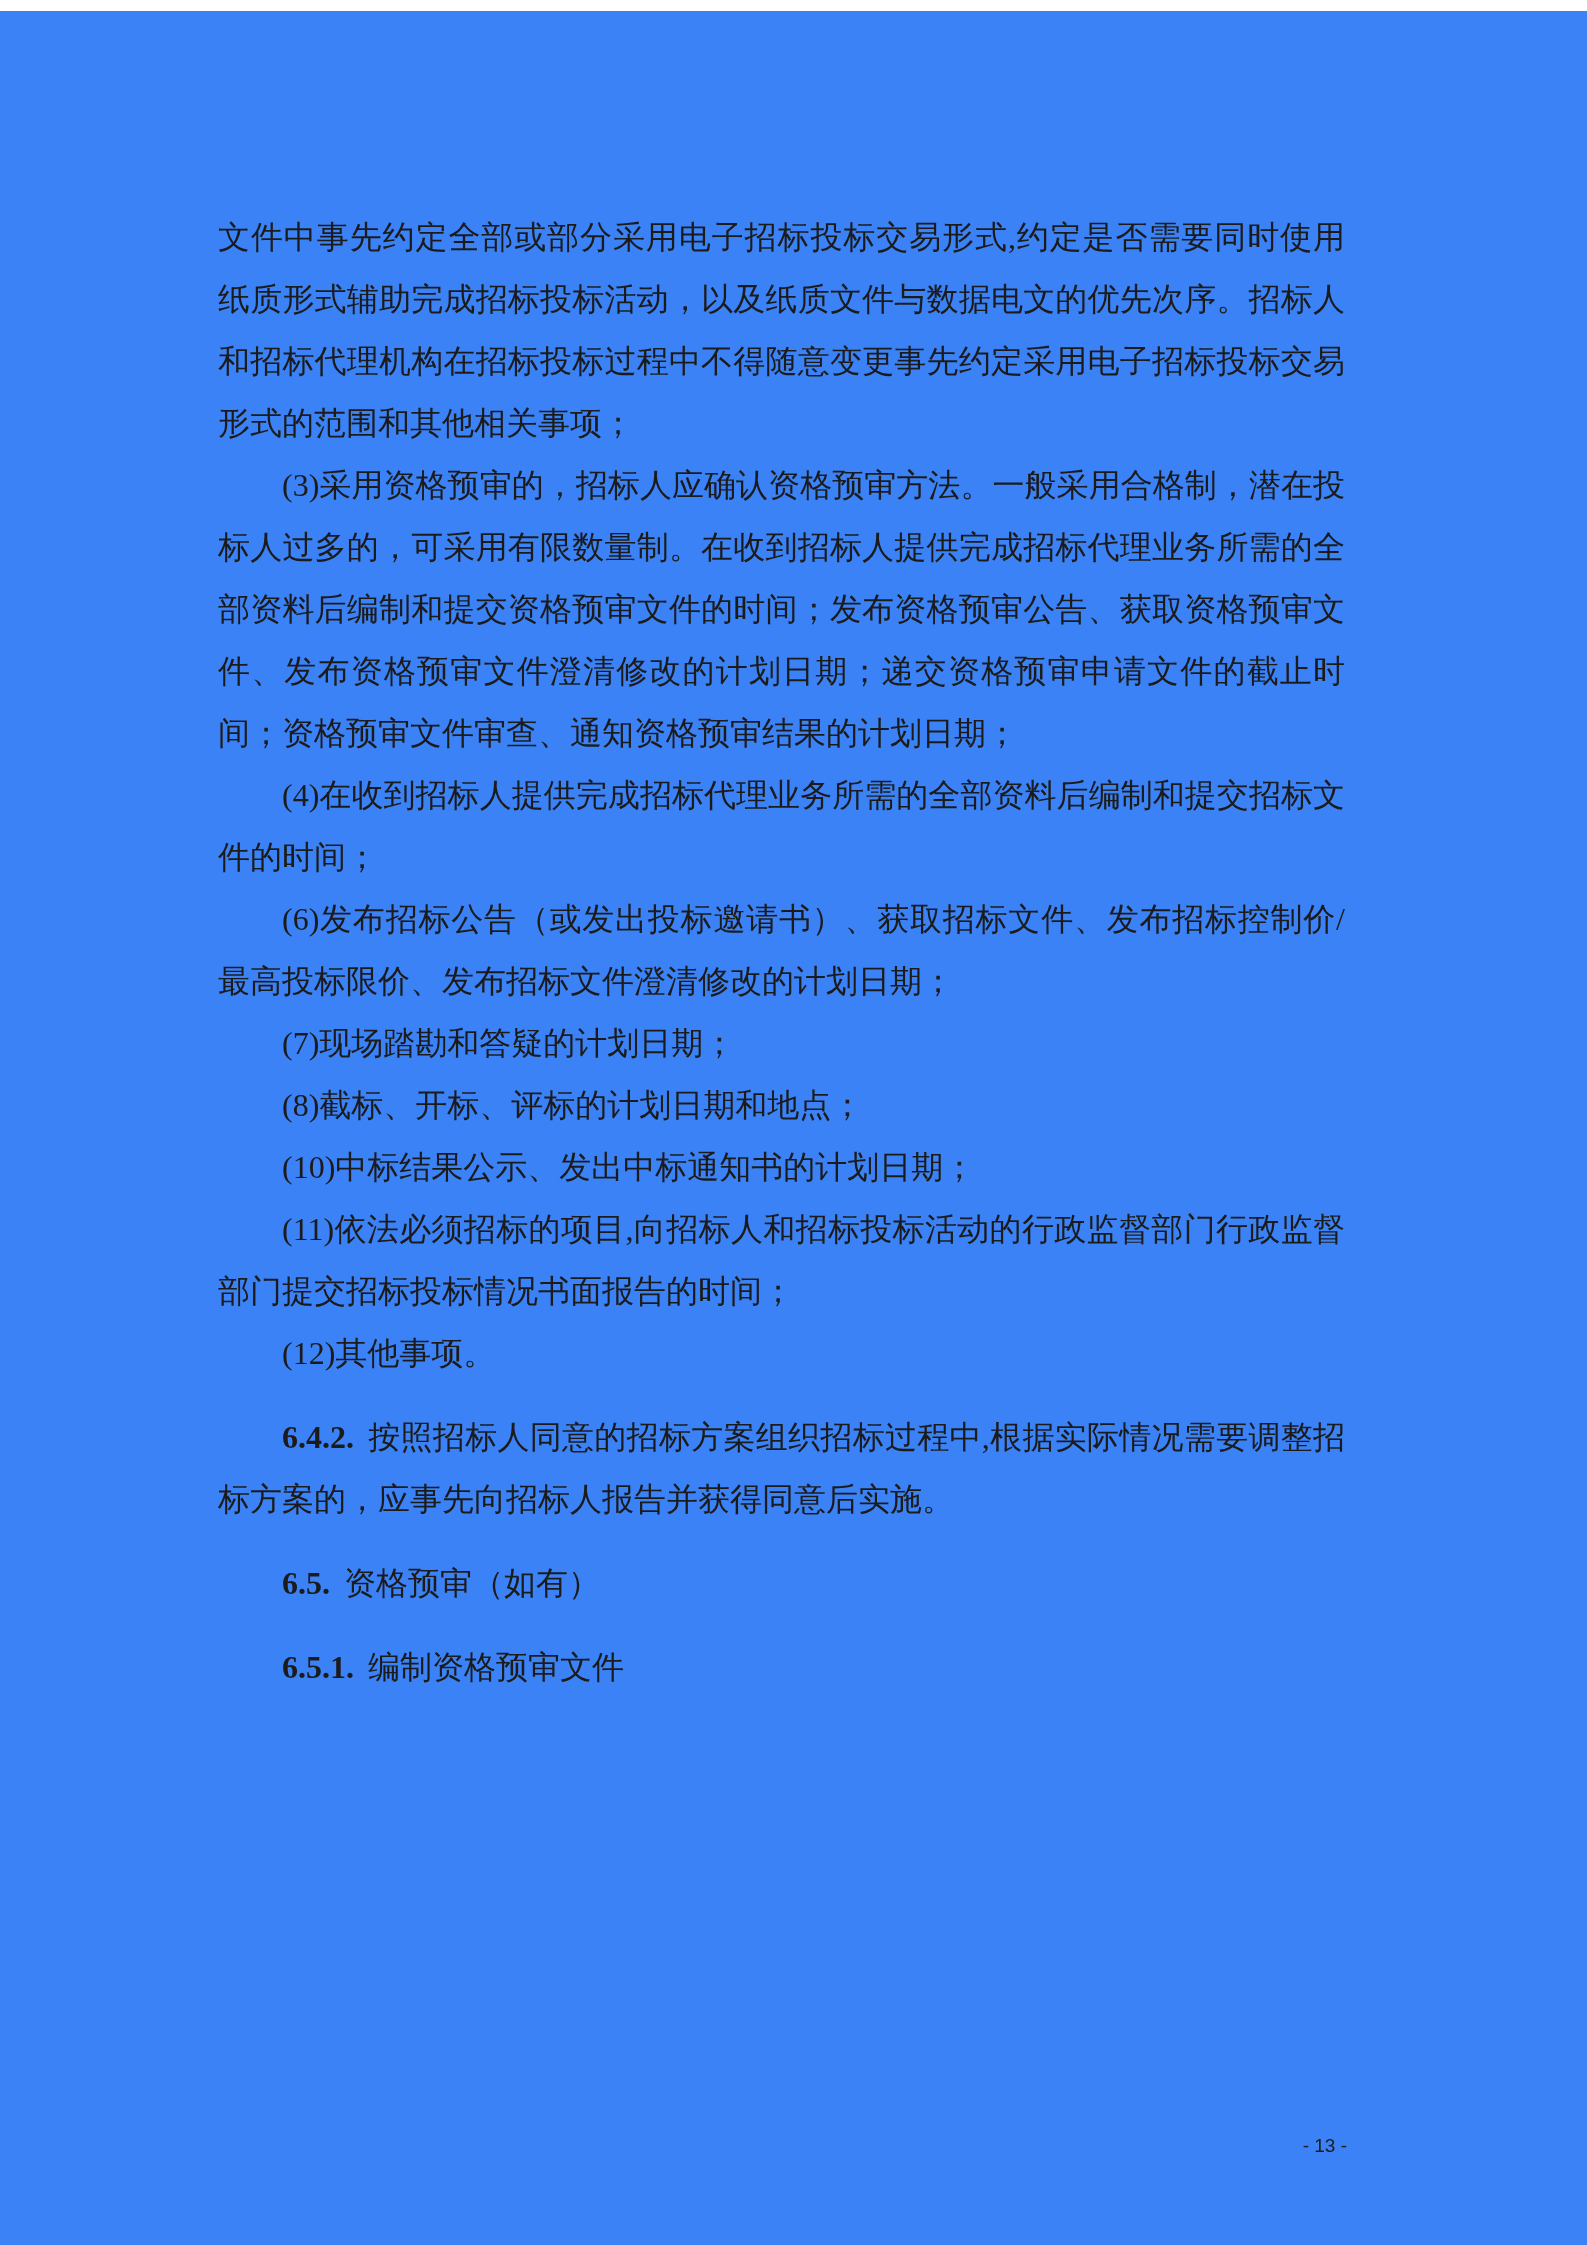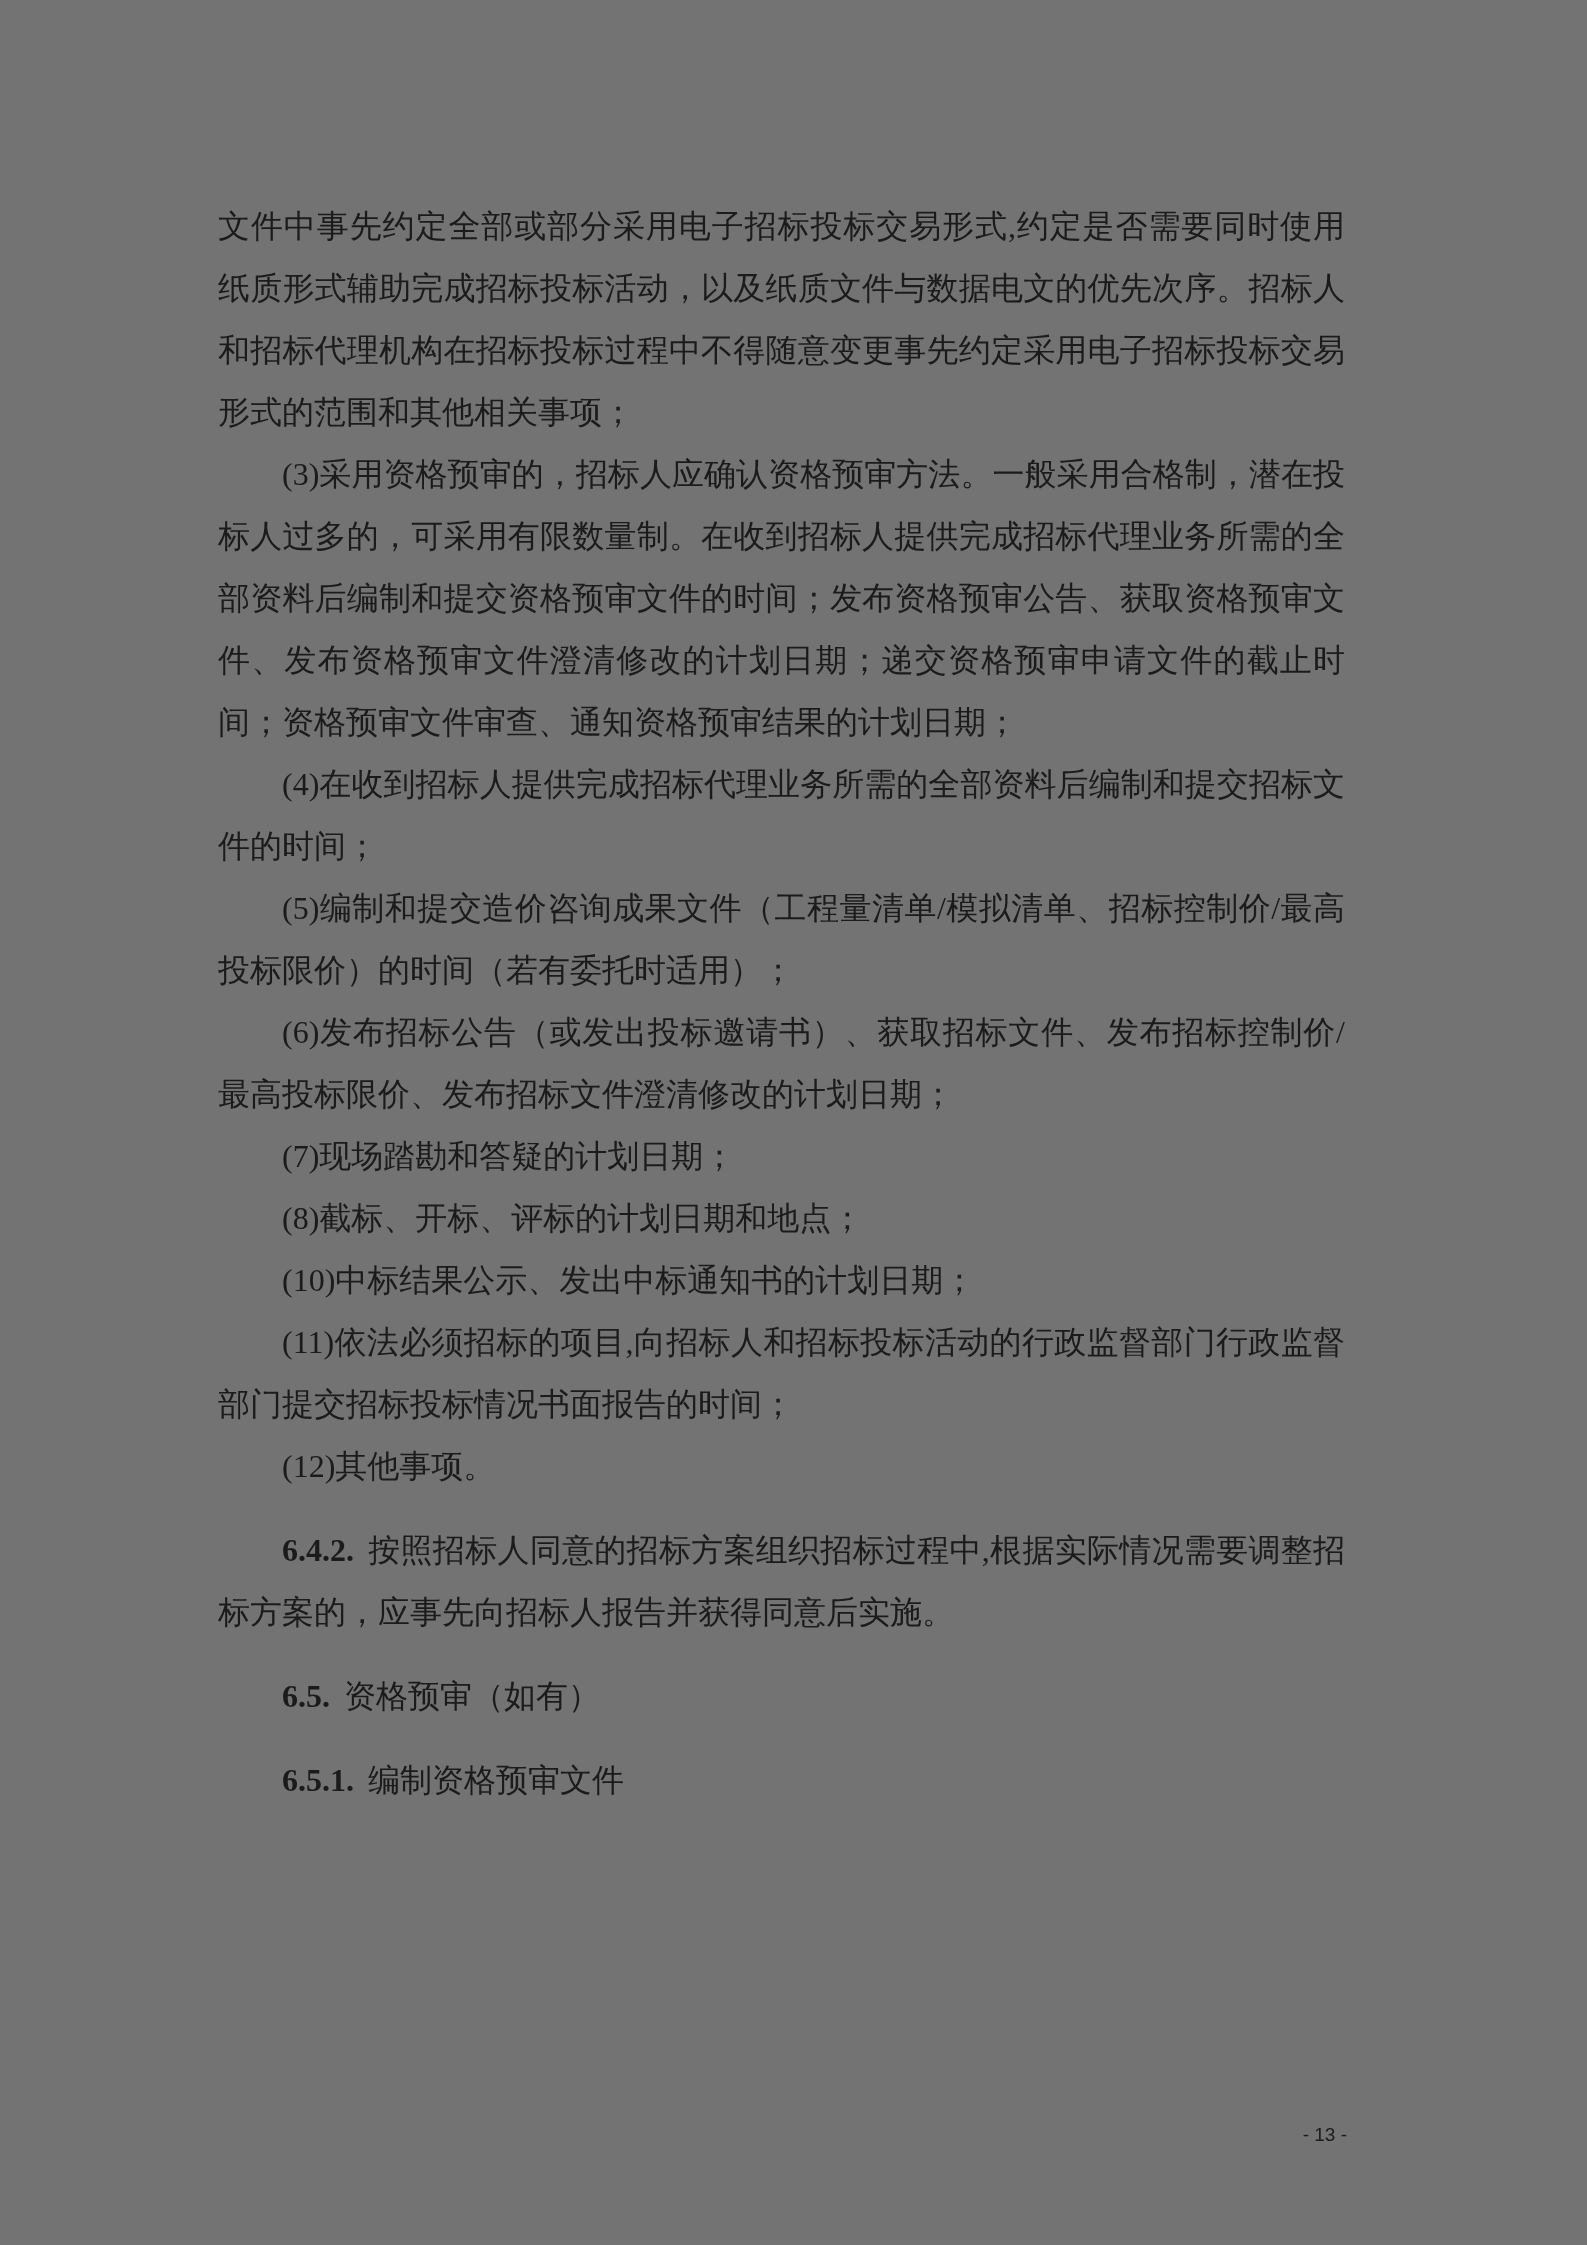--- a/index.html
+++ b/index.html
@@ -10,21 +10,22 @@
     width: 1587px;
     height: 2245px;
     background: #ffffff;
     position: relative;
     overflow: hidden;
     font-family: "Liberation Serif", "DejaVu Serif", serif;
   }
   .doc-page {
     position: absolute;
     inset: 0;
-    background: #737373;
+    background: #3b82f6;
+    margin-top: 11px;
   }
   .text-block {
     position: absolute;
     left: 218px;
     top: 195px;
     width: 1127px;
     font-size: 32px;
     line-height: 62px;
     color: #1b1b1b;
     font-weight: 400;
@@ -56,21 +57,20 @@
   }
 </style>
 </head>
 <body>
 
 <div class="doc-page">
   <div class="text-block">
     <p class="para">文件中事先约定全部或部分采用电子招标投标交易形式,约定是否需要同时使用纸质形式辅助完成招标投标活动，以及纸质文件与数据电文的优先次序。招标人和招标代理机构在招标投标过程中不得随意变更事先约定采用电子招标投标交易形式的范围和其他相关事项；</p>
     <p class="para indent">(3)采用资格预审的，招标人应确认资格预审方法。一般采用合格制，潜在投标人过多的，可采用有限数量制。在收到招标人提供完成招标代理业务所需的全部资料后编制和提交资格预审文件的时间；发布资格预审公告、获取资格预审文件、发布资格预审文件澄清修改的计划日期；递交资格预审申请文件的截止时间；资格预审文件审查、通知资格预审结果的计划日期；</p>
     <p class="para indent">(4)在收到招标人提供完成招标代理业务所需的全部资料后编制和提交招标文件的时间；</p>
-    <p class="para indent">(5)编制和提交造价咨询成果文件（工程量清单/模拟清单、招标控制价/最高投标限价）的时间（若有委托时适用）；</p>
     <p class="para indent">(6)发布招标公告（或发出投标邀请书）、获取招标文件、发布招标控制价/最高投标限价、发布招标文件澄清修改的计划日期；</p>
     <p class="para indent">(7)现场踏勘和答疑的计划日期；</p>
     <p class="para indent">(8)截标、开标、评标的计划日期和地点；</p>
     <p class="para indent">(10)中标结果公示、发出中标通知书的计划日期；</p>
     <p class="para indent">(11)依法必须招标的项目,向招标人和招标投标活动的行政监督部门行政监督部门提交招标投标情况书面报告的时间；</p>
     <p class="para indent">(12)其他事项。</p>
     <p class="para indent section"><span class="sec-num">6.4.2.</span><span class="sec-text">按照招标人同意的招标方案组织招标过程中,根据实际情况需要调整招标方案的，应事先向招标人报告并获得同意后实施。</span></p>
     <p class="para indent section"><span class="sec-num">6.5.</span><span class="sec-text">资格预审（如有）</span></p>
     <p class="para indent section"><span class="sec-num">6.5.1.</span><span class="sec-text">编制资格预审文件</span></p>
   </div>

